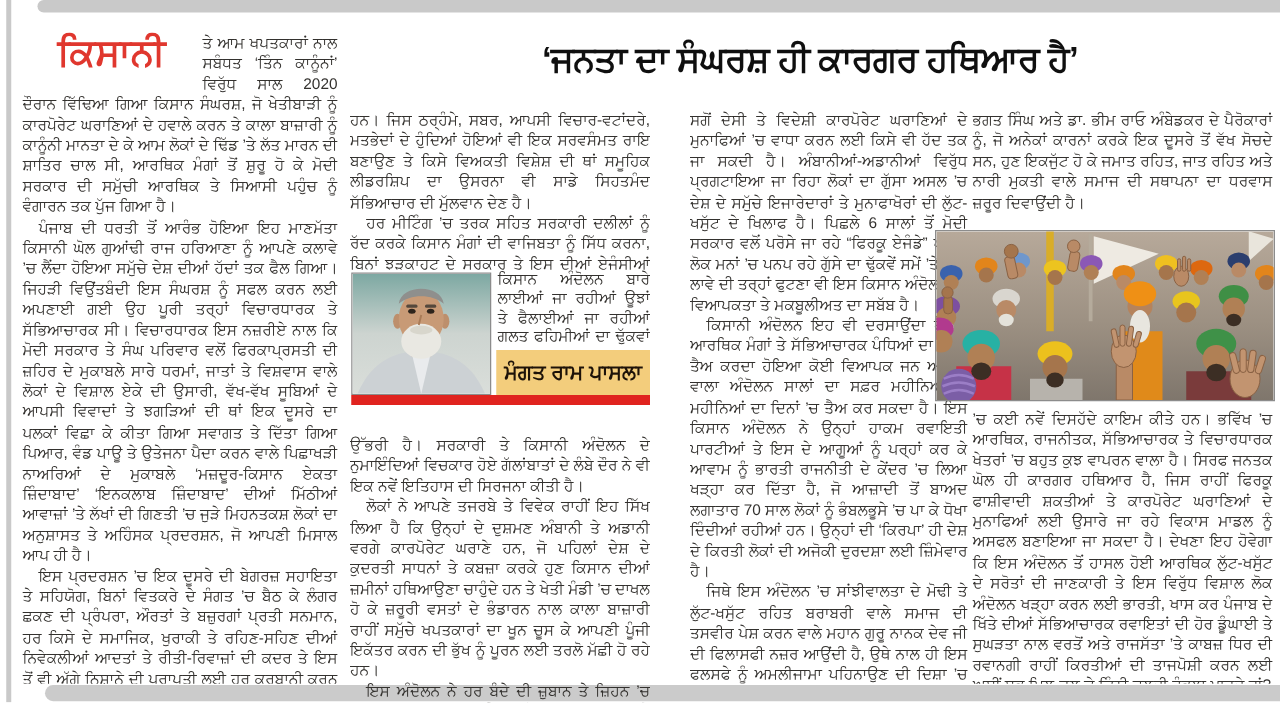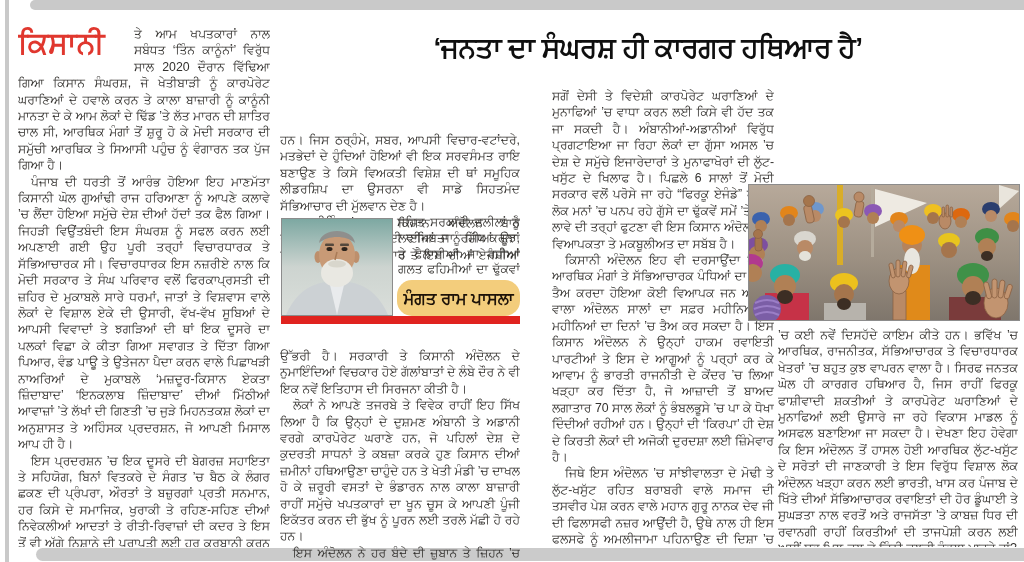--- a/index.html
+++ b/index.html
@@ -2,48 +2,48 @@
 <html lang="pa"><head>
 <meta charset="utf-8">
 <style>
   html,body{margin:0;padding:0;}
   body{background:#ffffff;font-family:"Liberation Sans","DejaVu Sans",sans-serif;}
   #page{position:relative;width:1024px;height:562px;background:#ffffff;overflow:hidden;color:#2e2c2a;}
   .edge{position:absolute;background:#c9c9c9;}
   .col{position:absolute;overflow:hidden;text-align:justify;font-size:12.3px;line-height:16.4px;color:#33312e;}
   .col p{margin:0;}
   .col p.indent{text-indent:13px;}
-  #kicker{float:left;width:110px;font-size:30px;line-height:32px;font-weight:bold;color:#e0372e;padding:1px 6px 2px 0;}
+  #kicker{float:left;width:110px;font-size:30px;line-height:32px;font-weight:bold;color:#e0372e;padding:1px 6px 2px 0;margin-left:28px;}
   #headline{position:absolute;left:278px;top:20px;width:740px;height:58px;font-size:28px;line-height:56px;font-weight:bold;color:#0f0f0f;text-align:center;white-space:nowrap;letter-spacing:-0.5px;}
   .photo{position:absolute;border:1px solid #8c8c8c;box-sizing:border-box;overflow:hidden;}
   #portrait{left:281px;top:218px;width:112px;height:98px;}
   #crowd{left:748px;top:184px;width:272px;height:137px;}
   #wraptext{left:398px;top:216px;width:122px;height:62px;}
-  #bylinebox{position:absolute;left:397px;top:280px;width:123px;height:36px;background:#f3cd7c;text-align:center;font-weight:bold;font-size:16.5px;line-height:36px;color:#1d1208;white-space:nowrap;overflow:hidden;border-radius:15px;}
+  #bylinebox{position:absolute;left:397px;top:280px;width:123px;height:36px;background:#f3cd7c;text-align:center;font-weight:bold;font-size:16.5px;line-height:36px;color:#1d1208;white-space:nowrap;overflow:hidden;}
   #redbar{position:absolute;left:281px;top:316px;width:239px;height:8px;background:#e0231f;}
   svg{display:block;}
 </style>
 </head>
 <body>
 
 <div id="page">
 
   <div class="edge" style="left:30px;top:0;width:994px;height:10px;border-radius:5px 0 0 5px;"></div>
   <div class="edge" style="left:5px;top:0;width:4px;height:562px;"></div>
   <div class="edge" style="left:36px;top:548px;width:988px;height:13px;border-radius:7px 0 0 7px;background:#cbcbcb;"></div>
 
   <div id="headline">‘ਜਨਤਾ ਦਾ ਸੰਘਰਸ਼ ਹੀ ਕਾਰਗਰ ਹਥਿਆਰ ਹੈ’</div>
 
   <div class="col" style="left:18px;top:26px;width:252px;height:521px;">
     <p><span id="kicker">ਕਿਸਾਨੀ</span><span>ਤੇ ਆਮ ਖਪਤਕਾਰਾਂ ਨਾਲ ਸਬੰਧਤ ‘ਤਿੰਨ ਕਾਨੂੰਨਾਂ’ ਵਿਰੁੱਧ ਸਾਲ 2020 ਦੌਰਾਨ ਵਿੱਢਿਆ ਗਿਆ ਕਿਸਾਨ ਸੰਘਰਸ਼, ਜੋ ਖੇਤੀਬਾੜੀ ਨੂੰ ਕਾਰਪੋਰੇਟ ਘਰਾਣਿਆਂ ਦੇ ਹਵਾਲੇ ਕਰਨ ਤੇ ਕਾਲਾ ਬਾਜ਼ਾਰੀ ਨੂੰ ਕਾਨੂੰਨੀ ਮਾਨਤਾ ਦੇ ਕੇ ਆਮ ਲੋਕਾਂ ਦੇ ਢਿੱਡ ’ਤੇ ਲੱਤ ਮਾਰਨ ਦੀ ਸ਼ਾਤਿਰ ਚਾਲ ਸੀ, ਆਰਥਿਕ ਮੰਗਾਂ ਤੋਂ ਸ਼ੁਰੂ ਹੋ ਕੇ ਮੋਦੀ ਸਰਕਾਰ ਦੀ ਸਮੁੱਚੀ ਆਰਥਿਕ ਤੇ ਸਿਆਸੀ ਪਹੁੰਚ ਨੂੰ ਵੰਗਾਰਨ ਤਕ ਪੁੱਜ ਗਿਆ ਹੈ।</span></p>
     <p class="indent">ਪੰਜਾਬ ਦੀ ਧਰਤੀ ਤੋਂ ਆਰੰਭ ਹੋਇਆ ਇਹ ਮਾਣਮੱਤਾ ਕਿਸਾਨੀ ਘੋਲ ਗੁਆਂਢੀ ਰਾਜ ਹਰਿਆਣਾ ਨੂੰ ਆਪਣੇ ਕਲਾਵੇ ’ਚ ਲੈਂਦਾ ਹੋਇਆ ਸਮੁੱਚੇ ਦੇਸ਼ ਦੀਆਂ ਹੱਦਾਂ ਤਕ ਫੈਲ ਗਿਆ। ਜਿਹੜੀ ਵਿਉਂਤਬੰਦੀ ਇਸ ਸੰਘਰਸ਼ ਨੂੰ ਸਫਲ ਕਰਨ ਲਈ ਅਪਣਾਈ ਗਈ ਉਹ ਪੂਰੀ ਤਰ੍ਹਾਂ ਵਿਚਾਰਧਾਰਕ ਤੇ ਸੱਭਿਆਚਾਰਕ ਸੀ। ਵਿਚਾਰਧਾਰਕ ਇਸ ਨਜ਼ਰੀਏ ਨਾਲ ਕਿ ਮੋਦੀ ਸਰਕਾਰ ਤੇ ਸੰਘ ਪਰਿਵਾਰ ਵਲੋਂ ਫਿਰਕਾਪ੍ਰਸਤੀ ਦੀ ਜ਼ਹਿਰ ਦੇ ਮੁਕਾਬਲੇ ਸਾਰੇ ਧਰਮਾਂ, ਜਾਤਾਂ ਤੇ ਵਿਸ਼ਵਾਸ ਵਾਲੇ ਲੋਕਾਂ ਦੇ ਵਿਸ਼ਾਲ ਏਕੇ ਦੀ ਉਸਾਰੀ, ਵੱਖ-ਵੱਖ ਸੂਬਿਆਂ ਦੇ ਆਪਸੀ ਵਿਵਾਦਾਂ ਤੇ ਝਗੜਿਆਂ ਦੀ ਥਾਂ ਇਕ ਦੂਸਰੇ ਦਾ ਪਲਕਾਂ ਵਿਛਾ ਕੇ ਕੀਤਾ ਗਿਆ ਸਵਾਗਤ ਤੇ ਦਿੱਤਾ ਗਿਆ ਪਿਆਰ, ਵੰਡ ਪਾਊ ਤੇ ਉਤੇਜਨਾ ਪੈਦਾ ਕਰਨ ਵਾਲੇ ਪਿਛਾਖੜੀ ਨਾਅਰਿਆਂ ਦੇ ਮੁਕਾਬਲੇ ‘ਮਜ਼ਦੂਰ-ਕਿਸਾਨ ਏਕਤਾ ਜ਼ਿੰਦਾਬਾਦ’ ‘ਇਨਕਲਾਬ ਜ਼ਿੰਦਾਬਾਦ’ ਦੀਆਂ ਮਿੱਠੀਆਂ ਆਵਾਜ਼ਾਂ ’ਤੇ ਲੱਖਾਂ ਦੀ ਗਿਣਤੀ ’ਚ ਜੁੜੇ ਮਿਹਨਤਕਸ਼ ਲੋਕਾਂ ਦਾ ਅਨੁਸ਼ਾਸਤ ਤੇ ਅਹਿੰਸਕ ਪ੍ਰਦਰਸ਼ਨ, ਜੋ ਆਪਣੀ ਮਿਸਾਲ ਆਪ ਹੀ ਹੈ।</p>
     <p class="indent">ਇਸ ਪ੍ਰਦਰਸ਼ਨ ’ਚ ਇਕ ਦੂਸਰੇ ਦੀ ਬੇਗਰਜ਼ ਸਹਾਇਤਾ ਤੇ ਸਹਿਯੋਗ, ਬਿਨਾਂ ਵਿਤਕਰੇ ਦੇ ਸੰਗਤ ’ਚ ਬੈਠ ਕੇ ਲੰਗਰ ਛਕਣ ਦੀ ਪ੍ਰੰਪਰਾ, ਔਰਤਾਂ ਤੇ ਬਜ਼ੁਰਗਾਂ ਪ੍ਰਤੀ ਸਨਮਾਨ, ਹਰ ਕਿਸੇ ਦੇ ਸਮਾਜਿਕ, ਖੁਰਾਕੀ ਤੇ ਰਹਿਣ-ਸਹਿਣ ਦੀਆਂ ਨਿਵੇਕਲੀਆਂ ਆਦਤਾਂ ਤੇ ਰੀਤੀ-ਰਿਵਾਜ਼ਾਂ ਦੀ ਕਦਰ ਤੇ ਇਸ ਤੋਂ ਵੀ ਅੱਗੇ ਨਿਸ਼ਾਨੇ ਦੀ ਪ੍ਰਾਪਤੀ ਲਈ ਹਰ ਕੁਰਬਾਨੀ ਕਰਨ ਦਾ ਜਜ਼ਬਾ ਤੇ ਲਾਲਚ ਰਹਿਤ ਸਬਰ-ਸੰਤੋਖ ਦੀਆਂ ਉਦਾਹਰਣਾਂ ਦਿੱਲੀ ਦੀਆਂ ਸਰਹੱਦਾਂ ਉਪਰ ਉਸਾਰੇ ਗਏ ‘ਕਿਸਾਨ ਪਿੰਡਾਂ’ ਦੇ ਕਣ ਕਣ ’ਚ ਦੇਖੀਆਂ ਜਾ ਸਕਦੀਆਂ</p>
   </div>
 
-  <div class="col" style="left:280px;top:88px;width:240px;height:128px;margin-top:44px;">
+  <div class="col" style="left:280px;top:88px;width:240px;height:128px;">
     <p>ਹਨ। ਜਿਸ ਠਰ੍ਹੰਮੇ, ਸਬਰ, ਆਪਸੀ ਵਿਚਾਰ-ਵਟਾਂਦਰੇ, ਮਤਭੇਦਾਂ ਦੇ ਹੁੰਦਿਆਂ ਹੋਇਆਂ ਵੀ ਇਕ ਸਰਵਸੰਮਤ ਰਾਇ ਬਣਾਉਣ ਤੇ ਕਿਸੇ ਵਿਅਕਤੀ ਵਿਸ਼ੇਸ਼ ਦੀ ਥਾਂ ਸਮੂਹਿਕ ਲੀਡਰਸ਼ਿਪ ਦਾ ਉਸਰਨਾ ਵੀ ਸਾਡੇ ਸਿਹਤਮੰਦ ਸੱਭਿਆਚਾਰ ਦੀ ਮੁੱਲਵਾਨ ਦੇਣ ਹੈ।</p>
     <p class="indent">ਹਰ ਮੀਟਿੰਗ ’ਚ ਤਰਕ ਸਹਿਤ ਸਰਕਾਰੀ ਦਲੀਲਾਂ ਨੂੰ ਰੱਦ ਕਰਕੇ ਕਿਸਾਨ ਮੰਗਾਂ ਦੀ ਵਾਜਿਬਤਾ ਨੂੰ ਸਿੱਧ ਕਰਨਾ, ਬਿਨਾਂ ਝੜਕਾਹਟ ਦੇ ਸਰਕਾਰ ਤੇ ਇਸ ਦੀਆਂ ਏਜੰਸੀਆਂ ਦੁਆਰਾ</p>
   </div>
 
   <div class="photo" id="portrait">
     <svg width="110" height="96" viewBox="0 0 110 96">
       <defs>
         <linearGradient id="pbg" x1="0" y1="0" x2="0" y2="1">
           <stop offset="0" stop-color="#7da8a2"></stop>
           <stop offset="0.5" stop-color="#cdd4d0"></stop>
@@ -81,20 +81,21 @@
     <p class="indent">ਇਸ ਅੰਦੋਲਨ ਨੇ ਹਰ ਬੰਦੇ ਦੀ ਜ਼ੁਬਾਨ ਤੇ ਜ਼ਿਹਨ ’ਚ ਇਹ ਗੱਲ ਉਤਾਰ ਦਿੱਤੀ ਹੈ ਕਿ ਮੋਦੀ ਸਰਕਾਰ, ਦਾਅਵੇ ਭਾਵੇਂ ਕੁਝ ਕਰੇ ਪਰ ਅਸਲ ’ਚ ਉਹ ਆਮ ਲੋਕਾਂ ਦੇ ਹਿੱਤਾਂ ਦੀ ਰਾਖੀ ਨਹੀਂ</p>
   </div>
 
   <div class="col" style="left:552px;top:88px;width:222px;height:459px;">
     <p>ਸਗੋਂ ਦੇਸੀ ਤੇ ਵਿਦੇਸ਼ੀ ਕਾਰਪੋਰੇਟ ਘਰਾਣਿਆਂ ਦੇ ਮੁਨਾਫਿਆਂ ’ਚ ਵਾਧਾ ਕਰਨ ਲਈ ਕਿਸੇ ਵੀ ਹੱਦ ਤਕ ਜਾ ਸਕਦੀ ਹੈ। ਅੰਬਾਨੀਆਂ-ਅਡਾਨੀਆਂ ਵਿਰੁੱਧ ਪ੍ਰਗਟਾਇਆ ਜਾ ਰਿਹਾ ਲੋਕਾਂ ਦਾ ਗੁੱਸਾ ਅਸਲ ’ਚ ਦੇਸ਼ ਦੇ ਸਮੁੱਚੇ ਇਜਾਰੇਦਾਰਾਂ ਤੇ ਮੁਨਾਫਾਖੋਰਾਂ ਦੀ ਲੁੱਟ-ਖਸੁੱਟ ਦੇ ਖਿਲਾਫ ਹੈ। ਪਿਛਲੇ 6 ਸਾਲਾਂ ਤੋਂ ਮੋਦੀ ਸਰਕਾਰ ਵਲੋਂ ਪਰੋਸੇ ਜਾ ਰਹੇ “ਫਿਰਕੂ ਏਜੰਡੇ” ਪ੍ਰਤੀ ਲੋਕ ਮਨਾਂ ’ਚ ਪਨਪ ਰਹੇ ਗੁੱਸੇ ਦਾ ਢੁੱਕਵੇਂ ਸਮੇਂ ’ਤੇ ਇਕ ਲਾਵੇ ਦੀ ਤਰ੍ਹਾਂ ਫੁਟਣਾ ਵੀ ਇਸ ਕਿਸਾਨ ਅੰਦੋਲਨ ਦੀ ਵਿਆਪਕਤਾ ਤੇ ਮਕਬੂਲੀਅਤ ਦਾ ਸਬੱਬ ਹੈ।</p>
     <p class="indent">ਕਿਸਾਨੀ ਅੰਦੋਲਨ ਇਹ ਵੀ ਦਰਸਾਉਂਦਾ ਹੈ ਕਿ ਆਰਥਿਕ ਮੰਗਾਂ ਤੇ ਸੱਭਿਆਚਾਰਕ ਪੰਧਿਆਂ ਦਾ ਸਫ਼ਰ ਤੈਅ ਕਰਦਾ ਹੋਇਆ ਕੋਈ ਵਿਆਪਕ ਜਨ ਆਧਾਰ ਵਾਲਾ ਅੰਦੋਲਨ ਸਾਲਾਂ ਦਾ ਸਫ਼ਰ ਮਹੀਨਿਆਂ ਤੇ ਮਹੀਨਿਆਂ ਦਾ ਦਿਨਾਂ ’ਚ ਤੈਅ ਕਰ ਸਕਦਾ ਹੈ। ਇਸ ਕਿਸਾਨ ਅੰਦੋਲਨ ਨੇ ਉਨ੍ਹਾਂ ਹਾਕਮ ਰਵਾਇਤੀ ਪਾਰਟੀਆਂ ਤੇ ਇਸ ਦੇ ਆਗੂਆਂ ਨੂੰ ਪਰ੍ਹਾਂ ਕਰ ਕੇ ਆਵਾਮ ਨੂੰ ਭਾਰਤੀ ਰਾਜਨੀਤੀ ਦੇ ਕੇਂਦਰ ’ਚ ਲਿਆ ਖੜ੍ਹਾ ਕਰ ਦਿੱਤਾ ਹੈ, ਜੋ ਆਜ਼ਾਦੀ ਤੋਂ ਬਾਅਦ ਲਗਾਤਾਰ 70 ਸਾਲ ਲੋਕਾਂ ਨੂੰ ਭੰਬਲਭੂਸੇ ’ਚ ਪਾ ਕੇ ਧੋਖਾ ਦਿੰਦੀਆਂ ਰਹੀਆਂ ਹਨ। ਉਨ੍ਹਾਂ ਦੀ ‘ਕਿਰਪਾ’ ਹੀ ਦੇਸ਼ ਦੇ ਕਿਰਤੀ ਲੋਕਾਂ ਦੀ ਅਜੋਕੀ ਦੁਰਦਸ਼ਾ ਲਈ ਜ਼ਿੰਮੇਵਾਰ ਹੈ।</p>
     <p class="indent">ਜਿਥੇ ਇਸ ਅੰਦੋਲਨ ’ਚ ਸਾਂਝੀਵਾਲਤਾ ਦੇ ਮੋਢੀ ਤੇ ਲੁੱਟ-ਖਸੁੱਟ ਰਹਿਤ ਬਰਾਬਰੀ ਵਾਲੇ ਸਮਾਜ ਦੀ ਤਸਵੀਰ ਪੇਸ਼ ਕਰਨ ਵਾਲੇ ਮਹਾਨ ਗੁਰੂ ਨਾਨਕ ਦੇਵ ਜੀ ਦੀ ਫਿਲਾਸਫੀ ਨਜ਼ਰ ਆਉਂਦੀ ਹੈ, ਉਥੇ ਨਾਲ ਹੀ ਇਸ ਫਲਸਫੇ ਨੂੰ ਅਮਲੀਜਾਮਾ ਪਹਿਨਾਉਣ ਦੀ ਦਿਸ਼ਾ ’ਚ ਸ਼ਹੀਦ-ਏ-ਆਜ਼ਮ ਸ. ਭਗਤ ਸਿੰਘ ਦੀ ਮਿਕਨਾਤੀਸੀ ਸੁਝ ਵੀ ਝਲਕਾਂ ਮਾਰਦੀ ਹੈ। ਭਾਵੇਂ ਇਸ ਦਿਸ਼ਾ ’ਚ ਅਜੇ ਬਹੁਤ ਕੁਝ ਕਰਨਾ ਬਾਕੀ ਹੈ ਪਰ ਕਿਸਾਨ ਅੰਦੋਲਨ ’ਚ ਪੇਂਡੂ ਦਿਹਾਤੀ ਮਜ਼ਦੂਰਾਂ ਤੇ ਦਲਿਤਾਂ ਦੀ ਸਿੱਧੀ ਭਾਈਵਾਲੀ ਅਤੇ ਮਨਾਂ ਦੀ ਸਹਿਮਤੀ ਭਵਿੱਖ ’ਚ ਸ.</p>
   </div>
 
   <div class="col" style="left:778px;top:88px;width:240px;height:96px;">
+    <p>ਭਗਤ ਸਿੰਘ ਅਤੇ ਡਾ. ਭੀਮ ਰਾਓ ਅੰਬੇਡਕਰ ਦੇ ਪੈਰੋਕਾਰਾਂ ਨੂੰ, ਜੋ ਅਨੇਕਾਂ ਕਾਰਨਾਂ ਕਰਕੇ ਇਕ ਦੂਸਰੇ ਤੋਂ ਵੱਖ ਸੋਚਦੇ ਸਨ, ਹੁਣ ਇਕਜੁੱਟ ਹੋ ਕੇ ਜਮਾਤ ਰਹਿਤ, ਜਾਤ ਰਹਿਤ ਅਤੇ ਨਾਰੀ ਮੁਕਤੀ ਵਾਲੇ ਸਮਾਜ ਦੀ ਸਥਾਪਨਾ ਦਾ ਧਰਵਾਸ ਜ਼ਰੂਰ ਦਿਵਾਉਂਦੀ ਹੈ।</p>
   </div>
 
   <div class="photo" id="crowd">
     <svg width="270" height="135" viewBox="0 0 270 135">
       <defs>
         <linearGradient id="cbg" x1="0" y1="0" x2="0" y2="1">
           <stop offset="0" stop-color="#b7a99a"></stop>
           <stop offset="0.55" stop-color="#9c9082"></stop>
           <stop offset="1" stop-color="#7f766c"></stop>
         </linearGradient>

